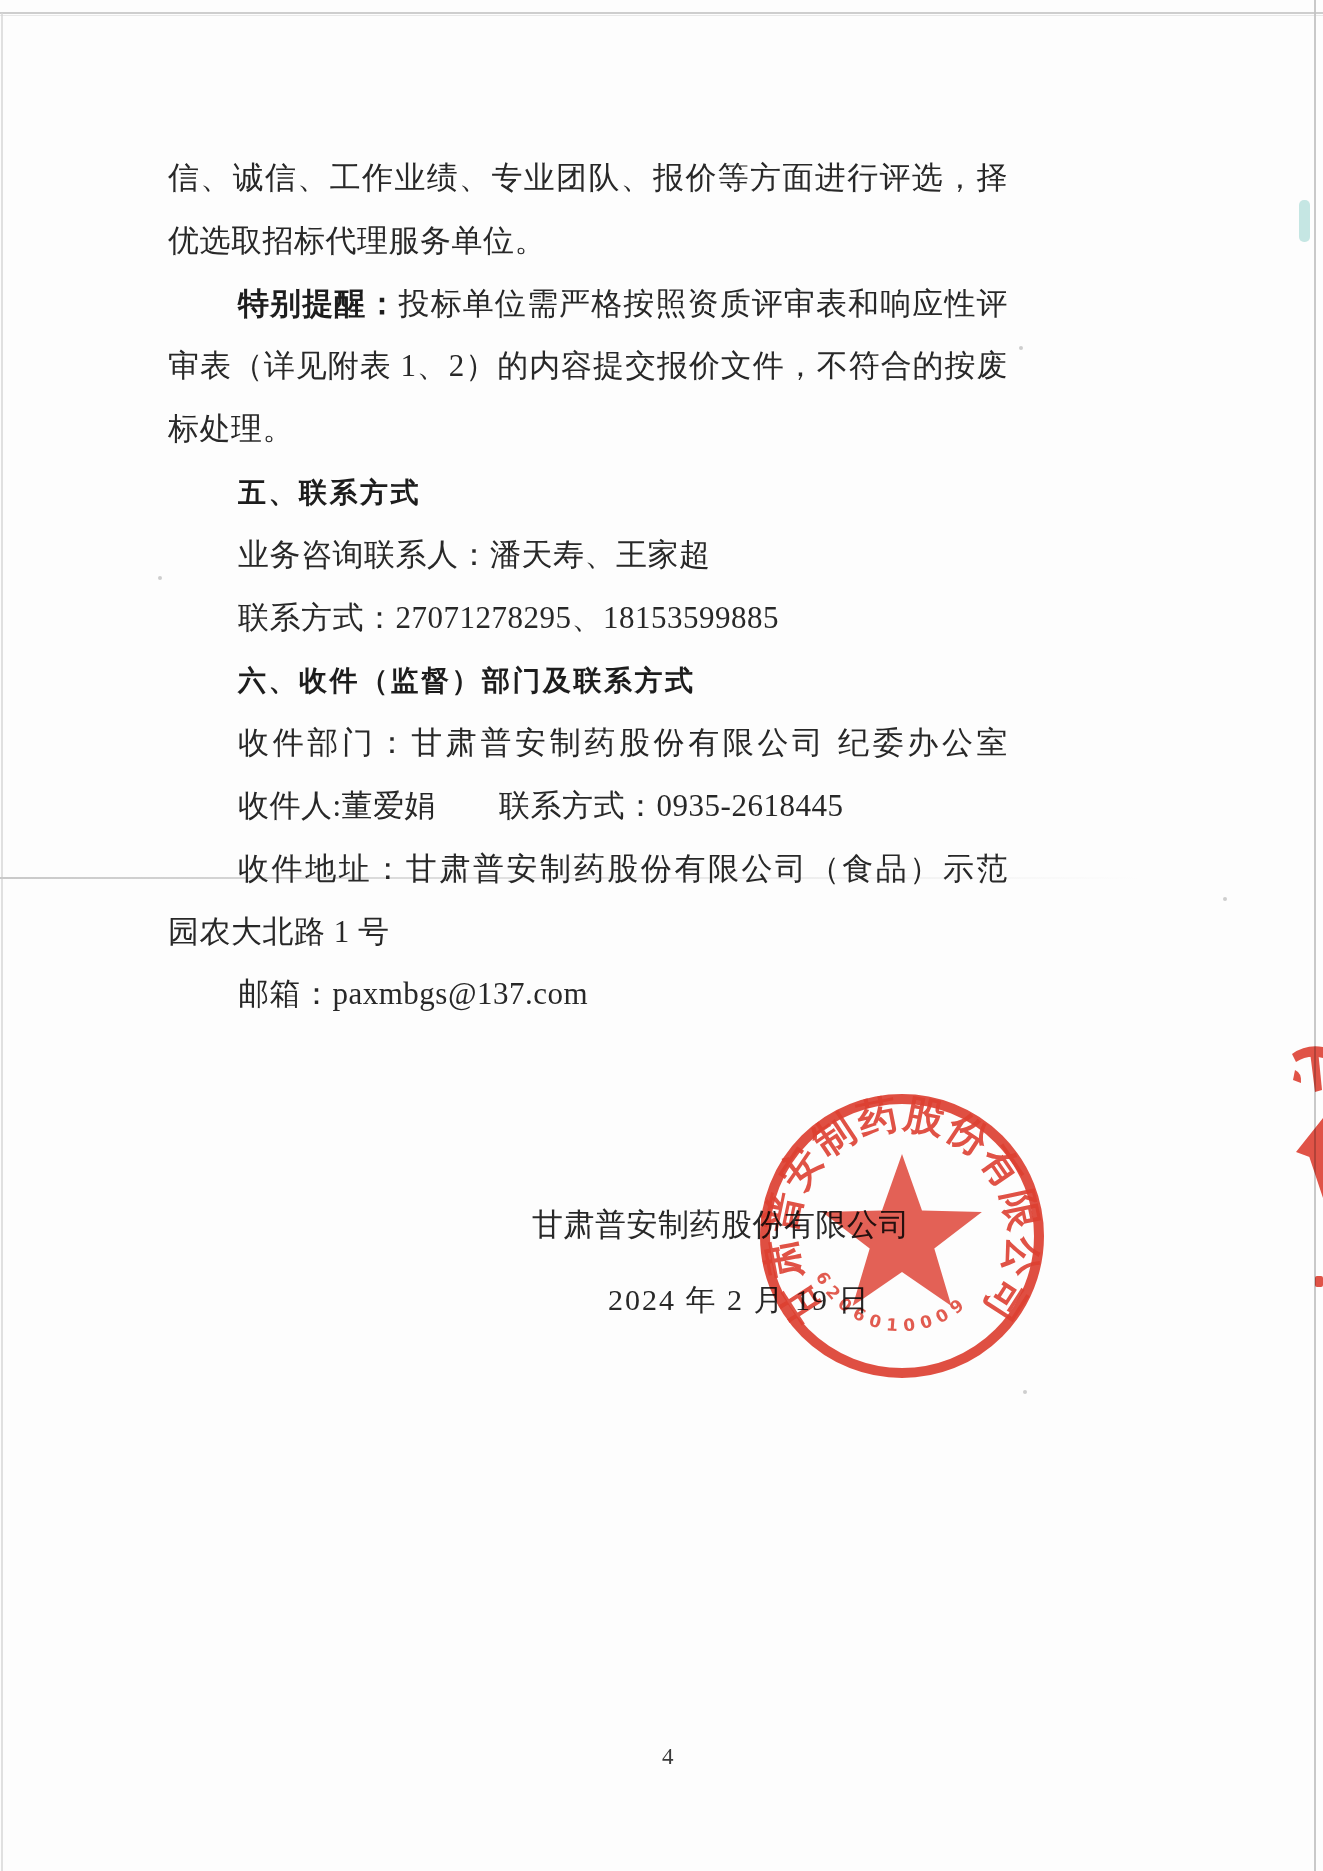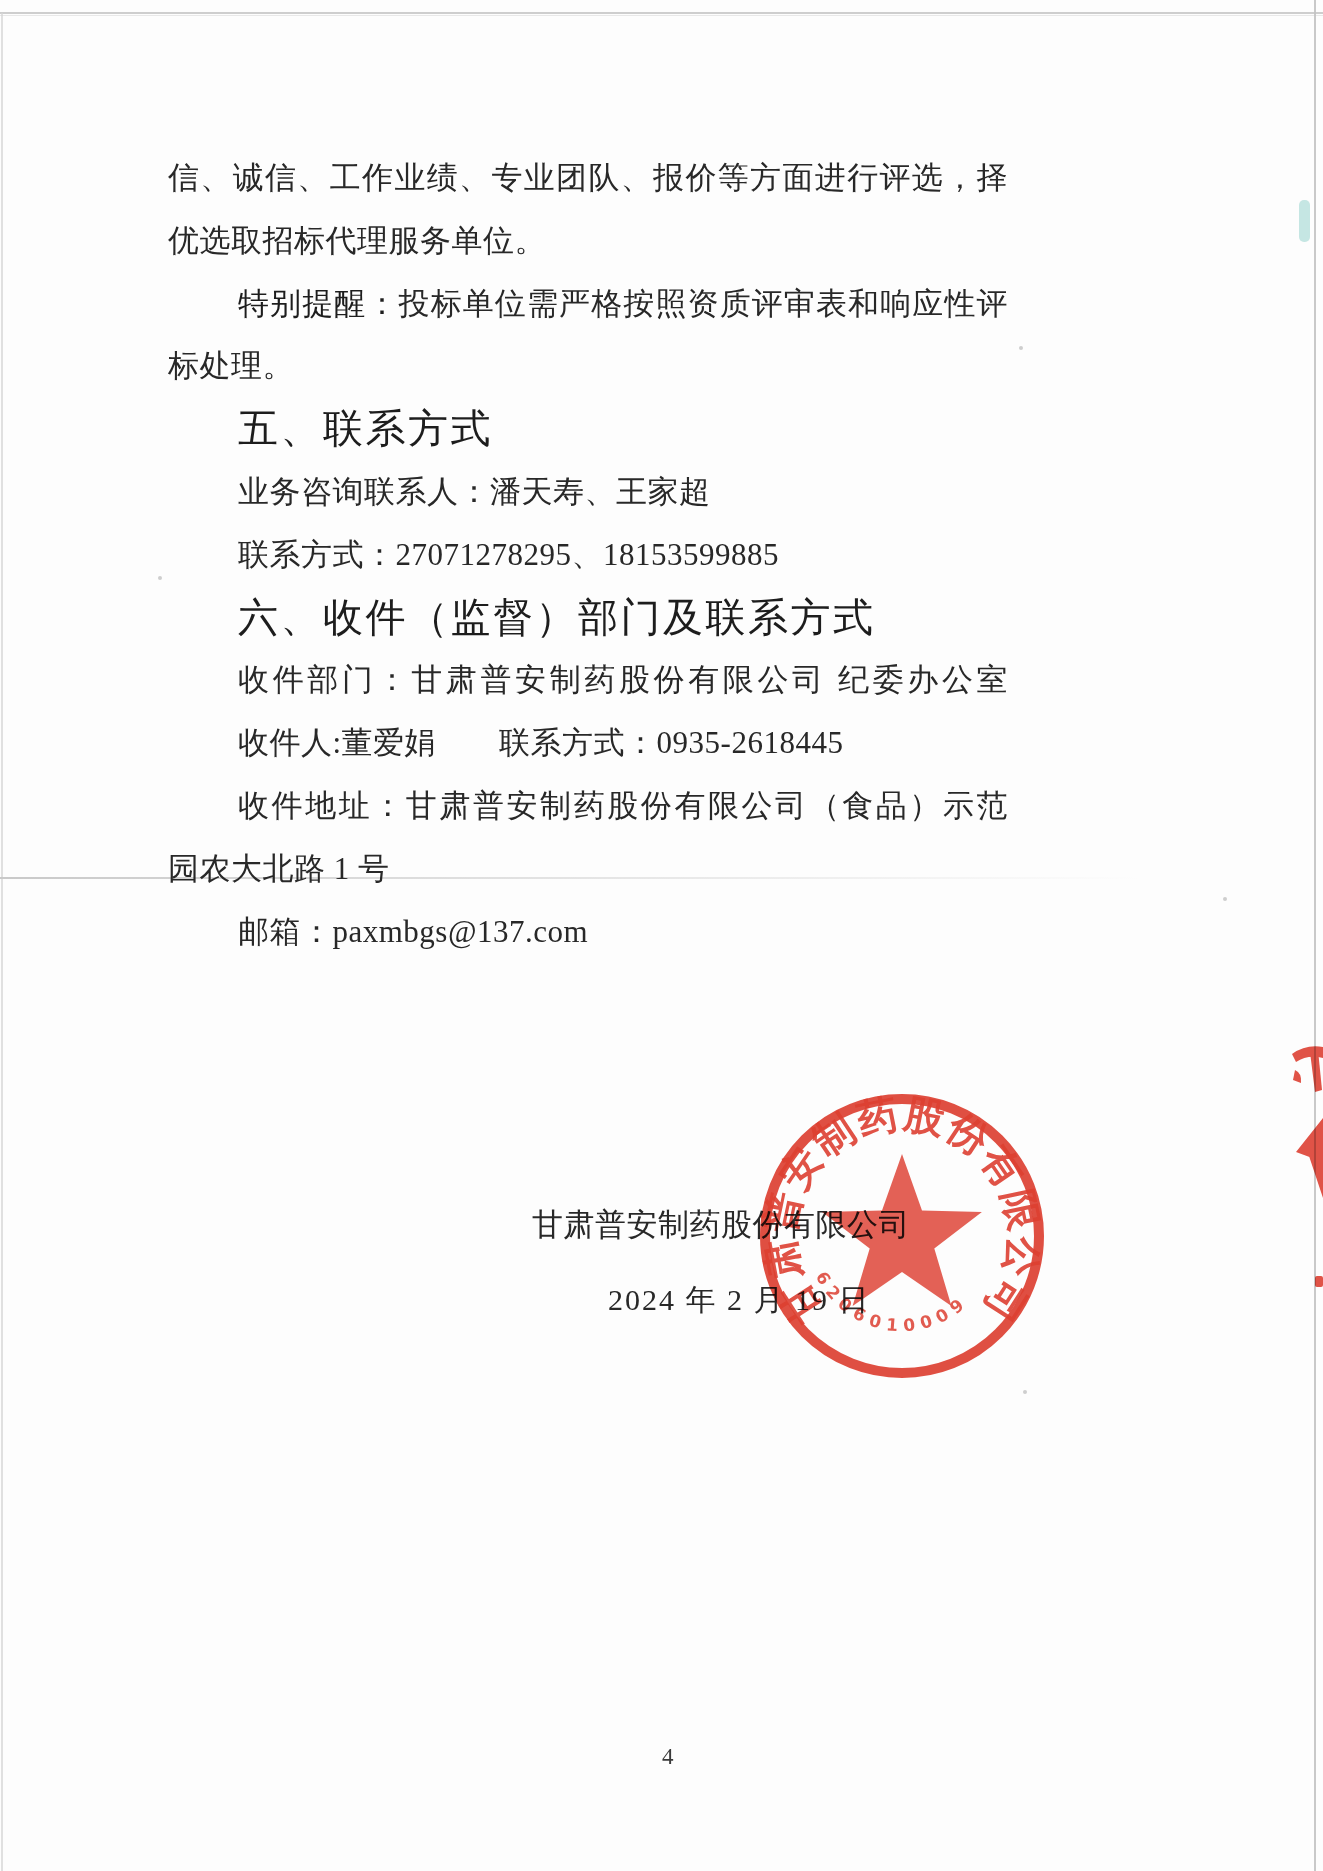--- a/index.html
+++ b/index.html
@@ -3,25 +3,25 @@
 <meta charset="utf-8">
 <style>
   html,body{margin:0;padding:0;background:#ededed;}
   .page{
     position:relative;width:1323px;height:1871px;background:#fdfdfd;overflow:hidden;
     font-family:"Liberation Serif","DejaVu Serif",serif;color:#282828;
   }
   
   .body-text{position:absolute;left:168px;top:147px;width:840px;}
   .line{margin:0;height:62.8px;line-height:62.8px;font-size:31px;letter-spacing:.5px;white-space:nowrap;}
-  .line b{font-weight:normal;color:#1d1d1d;}
+  .line b{font-weight:bold;color:#1d1d1d;}
   .ind{text-indent:70px;}
   .just{white-space:normal;text-align:justify;text-align-last:justify;text-justify:inter-character;}
   .head{letter-spacing:2.5px;}
-  .head b{font-size:40px;}
+  .head b{font-size:28px;}
   
   .sig-company{position:absolute;left:532px;top:1203px;font-size:31px;letter-spacing:.5px;line-height:44px;margin:0;}
   .sig-date{position:absolute;left:598px;top:1268px;font-size:30px;letter-spacing:2px;line-height:44px;margin:10px;}
   .page-number{position:absolute;left:662px;top:1744px;font-size:23px;color:#3a3a3a;margin:0;}
   
   .seal{position:absolute;left:752px;top:1086px;width:300px;height:300px;mix-blend-mode:multiply;opacity:.95;}
   .seal-fragment{position:absolute;left:1290px;top:1040px;width:33px;height:260px;mix-blend-mode:multiply;opacity:.85;}
   
   .edge-top{position:absolute;left:0;top:12px;width:1323px;height:2px;background:#bdbdbd;opacity:.75;}
   .edge-top2{position:absolute;left:0;top:15px;width:1323px;height:1px;background:#e2e2e2;opacity:.8;}
@@ -45,20 +45,21 @@
   <div class="crease"></div>
   <div class="speck" style="left:1019px;top:346px;"></div>
   <div class="speck" style="left:1223px;top:897px;"></div>
   <div class="speck" style="left:158px;top:576px;"></div>
   <div class="speck" style="left:1023px;top:1390px;"></div>
 
   <div class="body-text">
     <p class="line just"><b></b><span>信、诚信、工作业绩、专业团队、报价等方面进行评选，择</span></p>
     <p class="line"><b></b><span>优选取招标代理服务单位。</span></p>
     <p class="line ind just"><b>特别提醒：</b><span>投标单位需严格按照资质评审表和响应性评</span></p>
+    <p class="line just"><b></b><span>审表（详见附表 1、2）的内容提交报价文件，不符合的按废</span></p>
     <p class="line"><b></b><span>标处理。</span></p>
     <p class="line ind head"><b>五、联系方式</b><span></span></p>
     <p class="line ind"><b></b><span>业务咨询联系人：潘天寿、王家超</span></p>
     <p class="line ind"><b></b><span>联系方式：27071278295、18153599885</span></p>
     <p class="line ind head"><b>六、收件（监督）部门及联系方式</b><span></span></p>
     <p class="line ind just"><b></b><span>收件部门：甘肃普安制药股份有限公司 纪委办公室</span></p>
     <p class="line ind"><b></b><span>收件人:董爱娟　　联系方式：0935-2618445</span></p>
     <p class="line ind just"><b></b><span>收件地址：甘肃普安制药股份有限公司（食品）示范</span></p>
     <p class="line"><b></b><span>园农大北路 1 号</span></p>
     <p class="line ind"><b></b><span>邮箱：paxmbgs@137.com</span></p>

